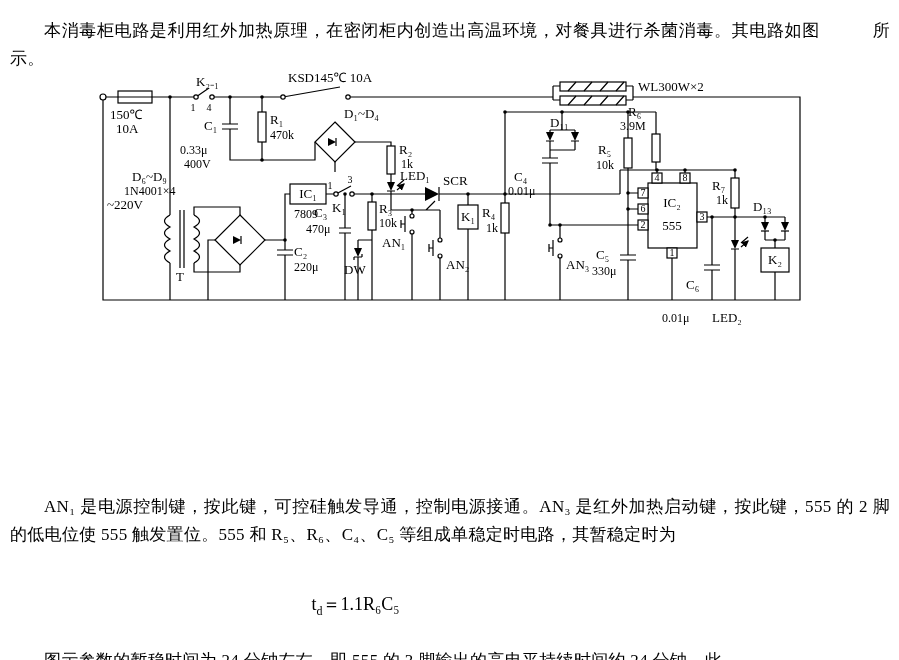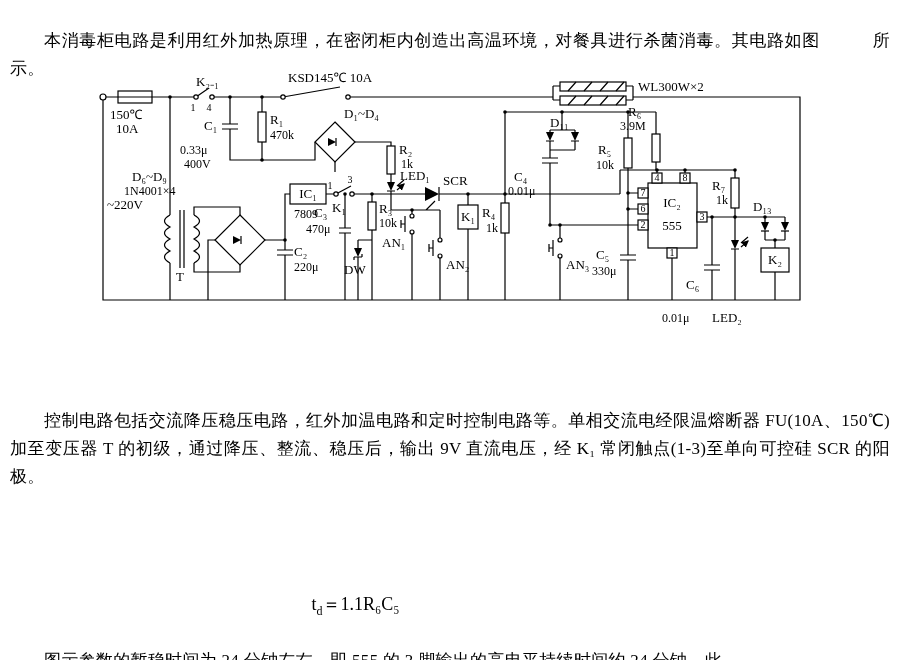--- a/index.html
+++ b/index.html
@@ -14,21 +14,21 @@
   }
   .para{
     position:absolute;
     left:10px;width:880px;
     font-size:17px;
     line-height:28px;
     text-align:justify;
     text-indent:2em;
     letter-spacing:0.3px;
   }
-  #para1{top:10px;}
+  #para1{top:0;}
   #para2{top:390px;}
   #para3{top:476px;}
   #para4{top:630px;}
   .formula{
     position:absolute;
     top:592px;left:0;width:711px;
     text-align:center;
     font-size:18px;
   }
   .formula sub{font-size:12px;}
@@ -265,19 +265,19 @@
       <text x="712" y="190">R₇</text>
       <text class="val" x="716" y="204">1k</text>
       <text x="753" y="211">D₁₃</text>
       <text class="mid" x="775" y="264">K₂</text>
       <text class="val" x="662" y="322">0.01μ</text>
       <text x="712" y="322">LED₂</text>
     </g>
   </svg>
 
   <p class="para" id="para1">本消毒柜电路是利用红外加热原理，在密闭柜内创造出高温环境，对餐具进行杀菌消毒。其电路如图　　　所示。</p>
-  <p class="para" id="para2">控制电路包括交流降压稳压电路，红外加温电路和定时控制电路等。单相交流电经限温熔断器 FU(10A、150℃)加至变压器 T 的初级，通过降压、整流、稳压后，输出 9V 直流电压，经 K₁ 常闭触点(1-3)至单向可控硅 SCR 的阳极。</p>
+  <p class="para" id="para3">AN₁ 是电源控制键，按此键，可控硅触发导通，控制电源接通。AN₃ 是红外加热启动键，按此键，555 的 2 脚的低电位使 555 触发置位。555 和 R₅、R₆、C₄、C₅ 等组成单稳定时电路，其暂稳定时为</p>
   <div class="formula">
     <span>t</span><sub>d</sub><span>＝1.1R₆C₅</span>
   </div>
   <p class="para" id="para4">图示参数的暂稳时间为 24 分钟左右，即 555 的 3 脚输出的高电平持续时间约 24 分钟。此</p>
 
 </div>
 
 </body></html>

